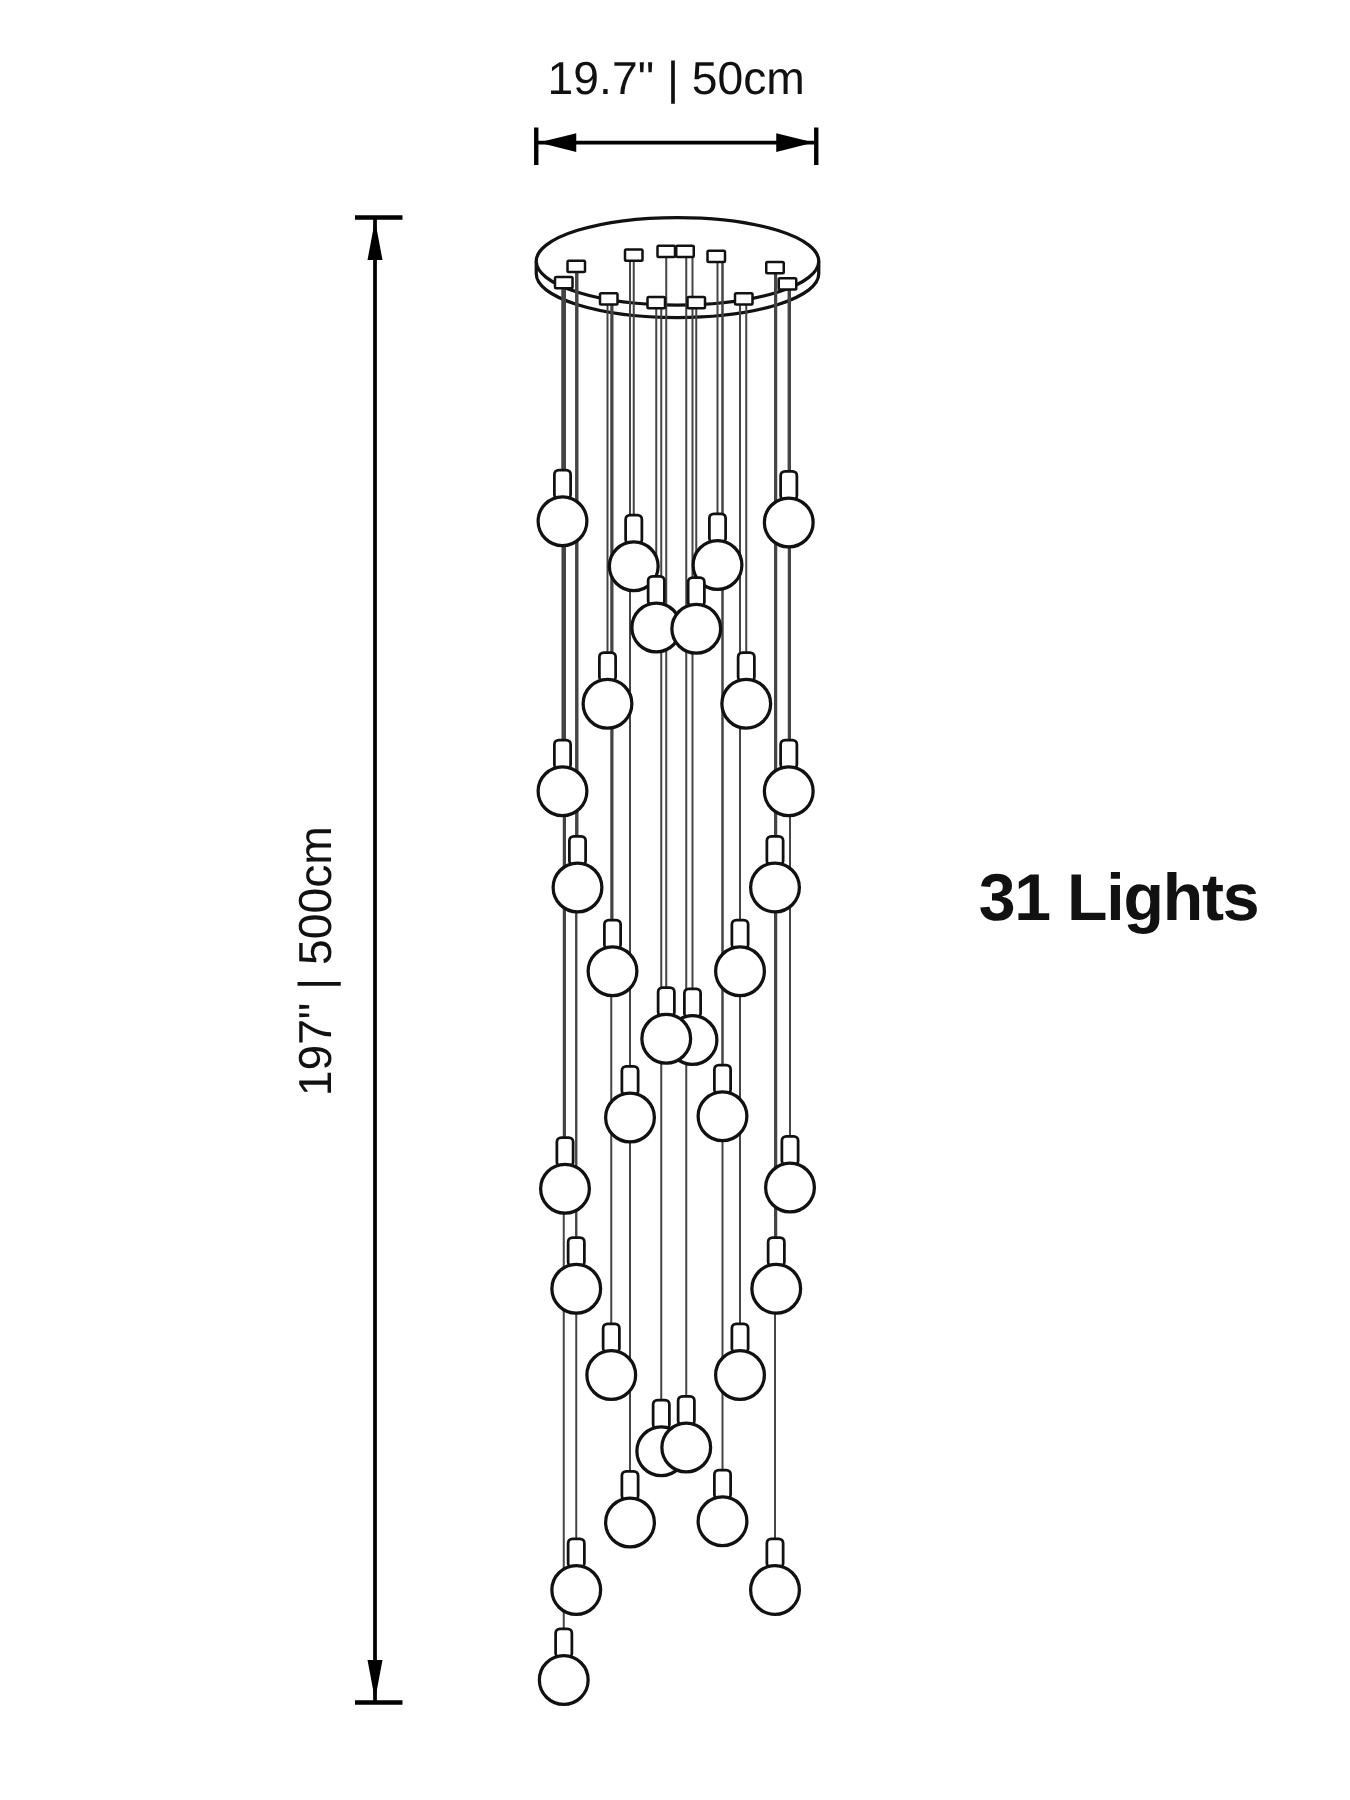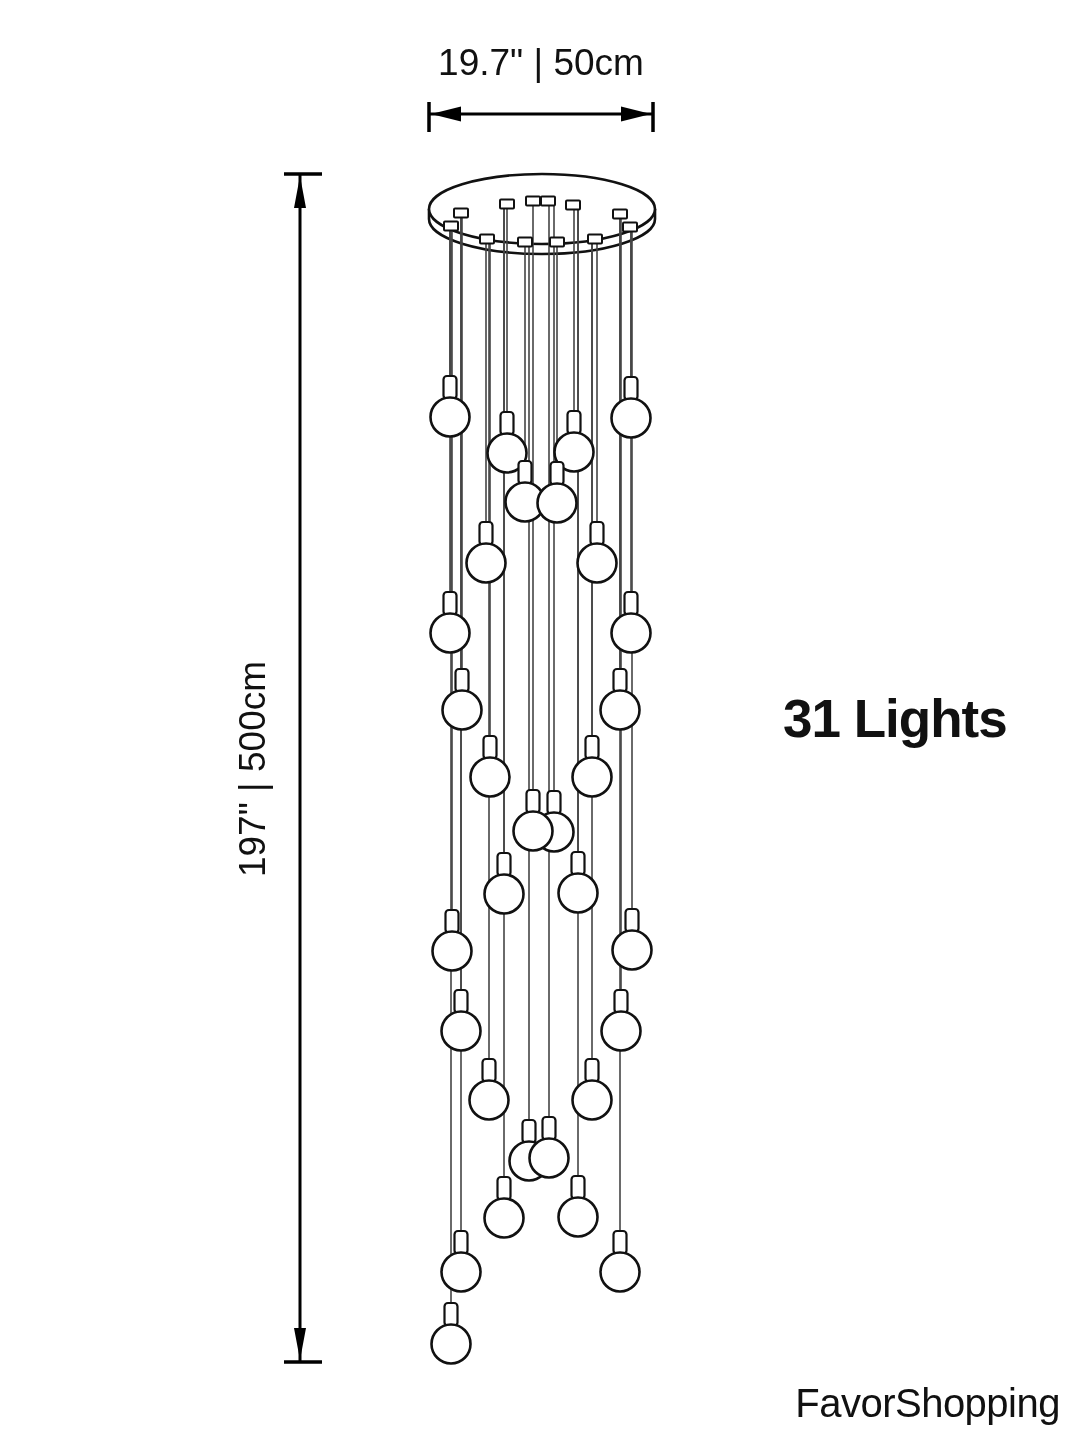--- a/index.html
+++ b/index.html
@@ -155,14 +155,13 @@
       <polygon points="300,176 294,208 306,208" fill="#000000"></polygon>
       <polygon points="300,1360 294,1328 306,1328" fill="#000000"></polygon>
     </svg>
 
   <div class="label dim-label-width">19.7" | 50cm</div>
 
   <div class="label dim-label-height">197" | 500cm</div>
 
   <div class="label lights-label">31 Lights</div>
 
-  <div class="label brand-label">FavorShopping</div>
 </div>
 
 </body></html>

